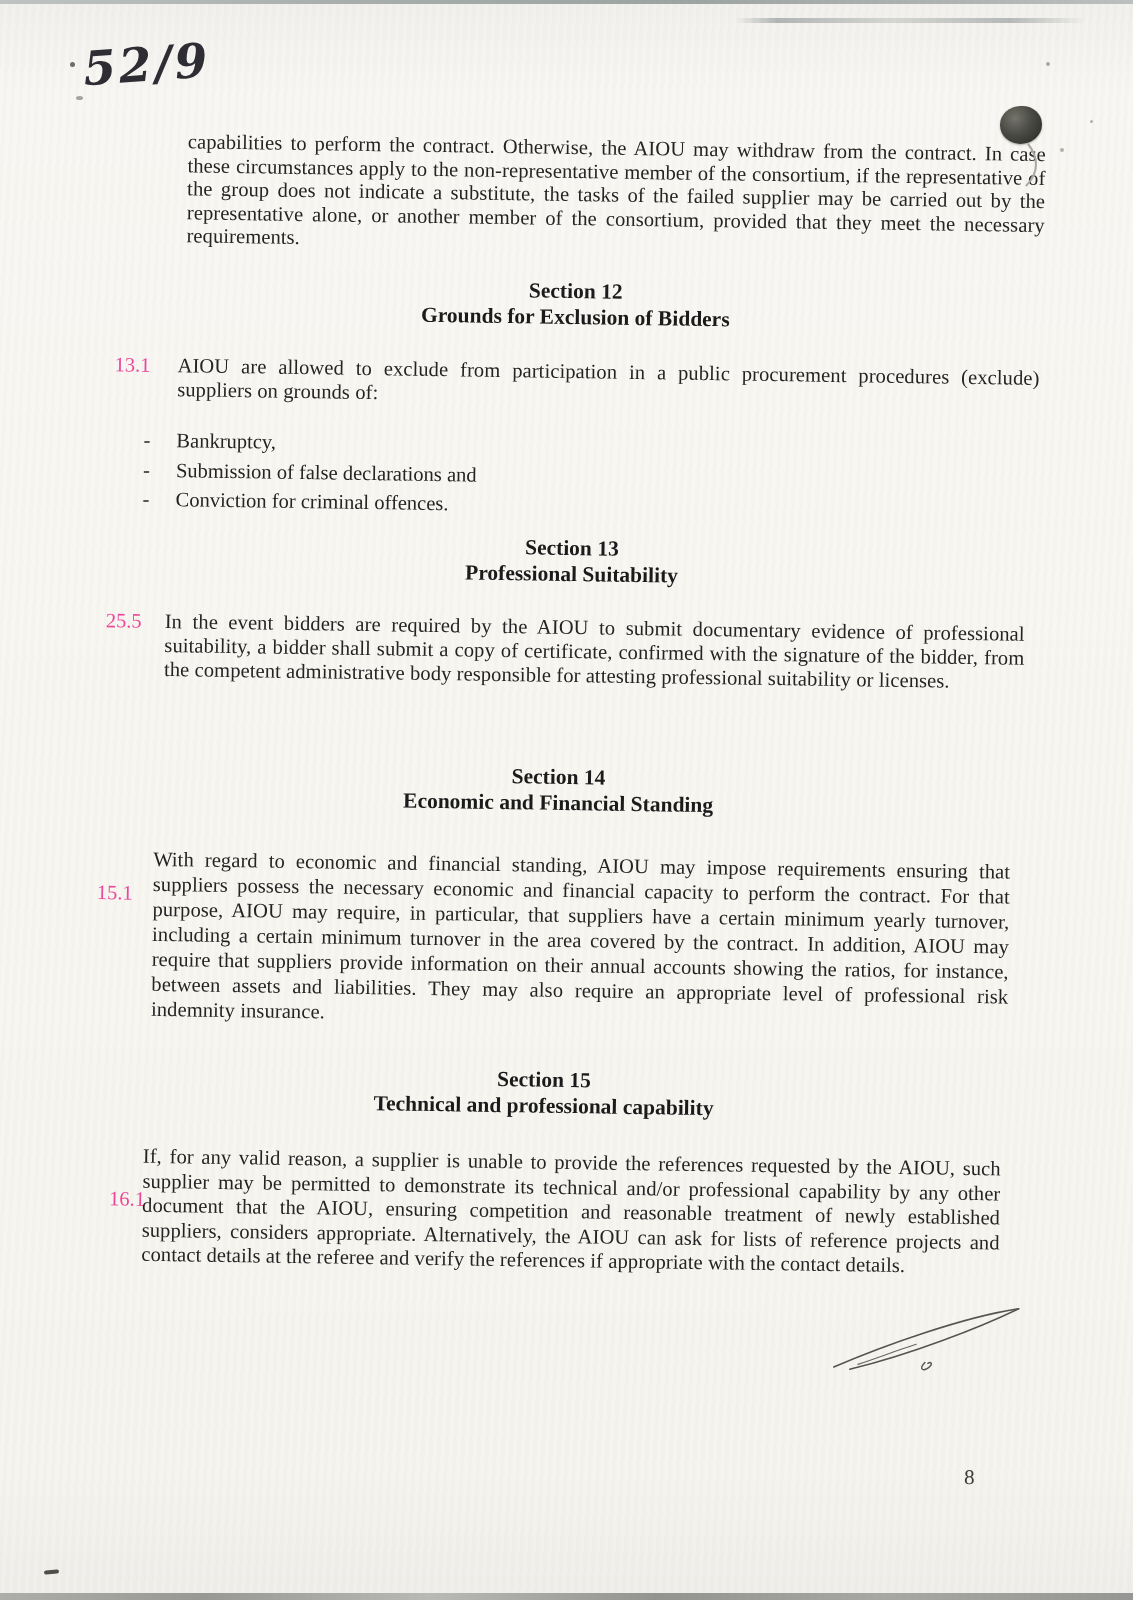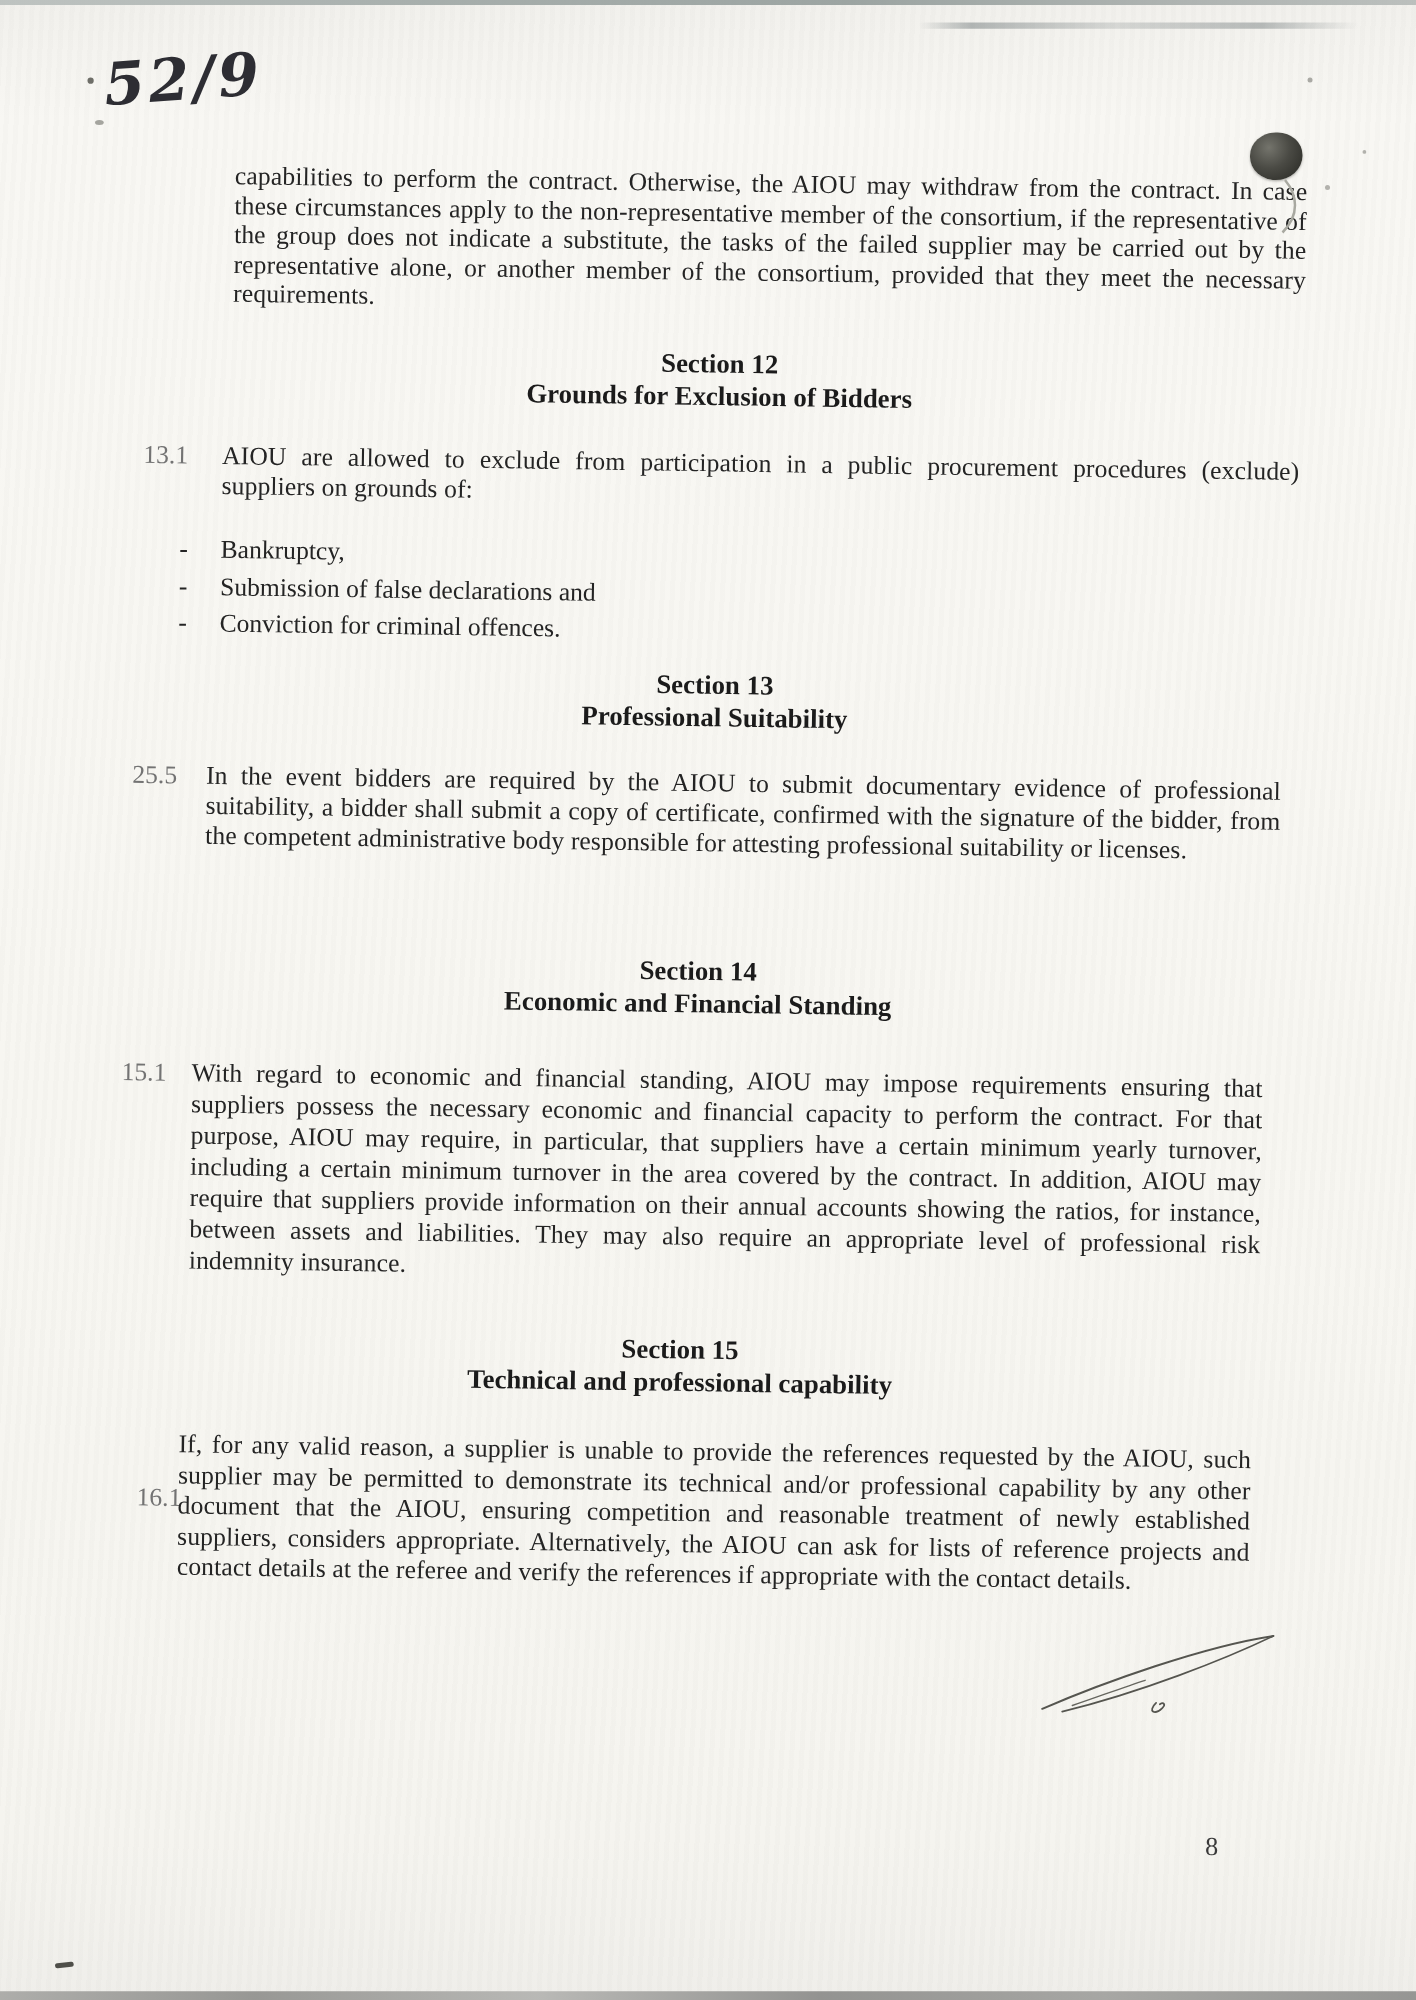--- a/index.html
+++ b/index.html
@@ -20,21 +20,21 @@
   }
   .para{
     position:absolute;
     font-size:20.5px;line-height:24px;
     text-align:justify;
     letter-spacing:0.1px;
     color:#242424;
   }
   .clause-num{
     position:absolute;
-    font-size:20.5px;line-height:24px;color:#737373;
+    font-size:20.5px;line-height:24px;color:#ec4899;
   }
   .sec-heading{
     position:absolute;text-align:center;
     font-weight:bold;font-size:21.5px;line-height:26px;color:#1b1b1b;
   }
   .bullet-row{position:absolute;font-size:20.5px;line-height:30px;color:#242424;}
   .bullet-dash{position:absolute;left:-33px;top:0;}
   .handwritten{
     position:absolute;left:84px;top:36px;
     font-family:"DejaVu Serif", serif;
@@ -113,21 +113,21 @@
   </div>
 
   <div class="clause-num" style="left:115px;top:608px;">25.5</div>
   <div class="para" style="left:174px;top:608px;width:860px;">In the event bidders are required by the AIOU to submit documentary evidence of professional suitability, a bidder shall submit a copy of certificate, confirmed with the signature of the bidder, from the competent administrative body responsible for attesting professional suitability or licenses.</div>
 
   <div class="sec-heading" style="left:160px;top:757px;width:820px;">
     <div>Section 14</div>
     <div>Economic and Financial Standing</div>
   </div>
 
-  <div class="clause-num" style="left:110px;top:846px;">15.1</div>
+  <div class="clause-num" style="left:110px;top:880px;">15.1</div>
   <div class="para" style="left:166px;top:846px;width:857px;line-height:25px;">With regard to economic and financial standing, AIOU may impose requirements ensuring that suppliers possess the necessary economic and financial capacity to perform the contract. For that purpose, AIOU may require, in particular, that suppliers have a certain minimum yearly turnover, including a certain minimum turnover in the area covered by the contract. In addition, AIOU may require that suppliers provide information on their annual accounts showing the ratios, for instance, between assets and liabilities. They may also require an appropriate level of professional risk indemnity insurance.</div>
 
   <div class="sec-heading" style="left:150px;top:1060px;width:820px;">
     <div>Section 15</div>
     <div>Technical and professional capability</div>
   </div>
 
   <div class="clause-num" style="left:103px;top:1186px;margin-left:24px;">16.1</div>
   <div class="para" style="left:160px;top:1143px;width:858px;line-height:24.5px;">If, for any valid reason, a supplier is unable to provide the references requested by the AIOU, such supplier may be permitted to demonstrate its technical and/or professional capability by any other document that the AIOU, ensuring competition and reasonable treatment of newly established suppliers, considers appropriate. Alternatively, the AIOU can ask for lists of reference projects and contact details at the referee and verify the references if appropriate with the contact details.</div>
 

